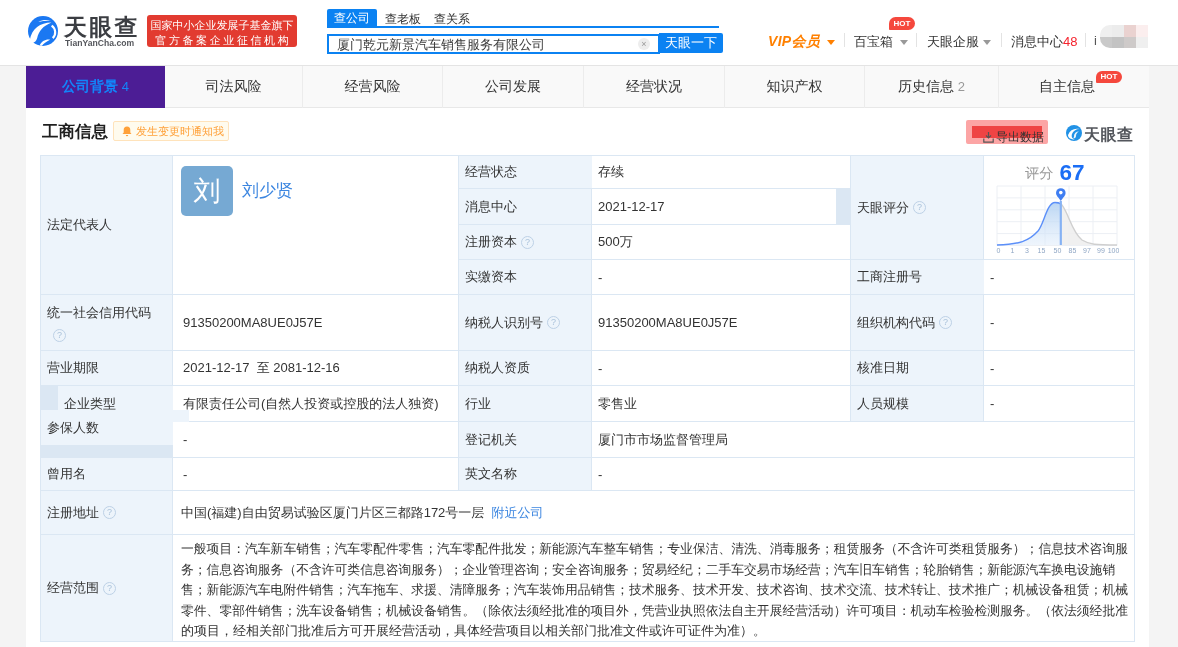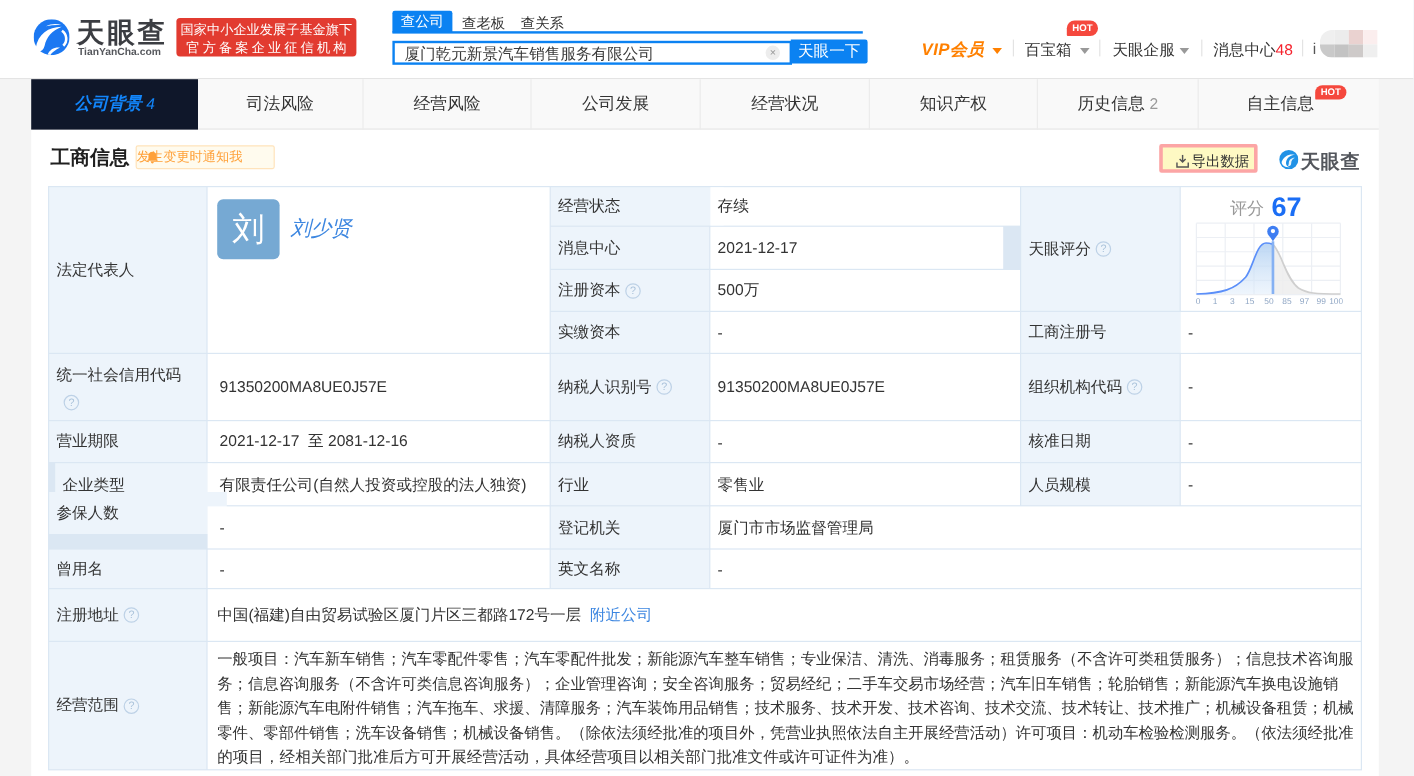--- a/index.html
+++ b/index.html
@@ -27,29 +27,29 @@
 .caret { position:absolute; top:40px; width:0; height:0; border-left:4px solid transparent; border-right:4px solid transparent; border-top:5px solid #999; }
 .mdiv { position:absolute; top:33px; width:1px; height:14px; background:#e3e3e3; }
 #vip { left:768px; top:33px; font-size:14px; font-weight:bold; font-style:italic; color:#ff8000; letter-spacing:0.3px; }
 #hot1 { position:absolute; left:889px; top:17px; width:26px; height:13px; background:#f5483d; border-radius:7px 7px 7px 1px; color:#fff; font-size:8px; font-weight:bold; text-align:center; line-height:13px; }
 #mask { position:absolute; left:1100px; top:25px; width:48px; height:23px; border-radius:10px 0 0 10px; overflow:hidden; }
 #mask .r { height:11.5px; display:flex; }
 #mask .r div { width:12px; height:11.5px; }
 
 #navbar { position:absolute; left:26px; top:66px; width:1123px; height:42px; background:#f9f9f9; border-bottom:1px solid #e8e8e8; }
 .ntab { position:absolute; top:0; height:42px; line-height:41px; text-align:center; font-size:14px; color:#333; border-right:1px solid #ececec; }
-#ntab1 { background:#0f172a; color:#1285fa; font-weight:bold; border-right:none;font-style:italic; }
+#ntab1 { background:#4c1d95; color:#1285fa; font-weight:bold; border-right:none; }
 #hot2 { position:absolute; left:1070px; top:5px; width:26px; height:12px; background:#f5483d; border-radius:6px 6px 6px 1px; color:#fff; font-size:8px; font-weight:bold; text-align:center; line-height:12px; }
 
 #pagebg { position:absolute; left:0; top:66px; width:1178px; height:581px; background:#f4f4f4; z-index:-2; }
 #whitebg { position:absolute; left:26px; top:108px; width:1123px; height:539px; background:#fff; z-index:-1; }
 
 #secttl { position:absolute; left:42px; top:121px; font-size:16.5px; font-weight:bold; color:#1f1f1f; }
 #notify { position:absolute; left:113px; top:121px; width:116px; height:20px; background:#fffbee; border:1px solid #ffe3bb; border-radius:2px; color:#ffa13a; font-size:11px; line-height:18px; white-space:nowrap; }
-#exportbtn { position:absolute; left:966px; top:120px; width:82px; height:24px; background:#fef9c3; border:3px solid #fca5a5; border-radius:2px; font-size:12px; color:#333; line-height:22px; text-align:left; white-space:nowrap; }
+#exportbtn { position:absolute; left:966px; top:120px; width:82px; height:24px; background:#ef4444; border:6px solid #fca5a5; border-radius:2px; font-size:12px; color:#333; line-height:22px; text-align:left; white-space:nowrap; }
 #wmicon { position:absolute; left:1066px; top:125px; width:16px; height:16px; }
 #wmtxt { position:absolute; left:1084px; top:125px; font-size:16px; font-weight:bold; color:#53565c; letter-spacing:0.5px; }
 
 #tbl { position:absolute; left:40px; top:155px; width:1095px; height:487px; background:#dbe7f3; }
 .cell { position:absolute; background:#fff; font-size:13px; color:#333; display:flex; align-items:center; padding-left:6px; }
 .lbl { background:#edf4fb; }
 .q { display:inline-block; width:13px; height:13px; border:1px solid #bdd1e6; border-radius:50%; color:#aac2da; font-size:9px; line-height:11px; text-align:center; margin-left:4px; flex:none; }
 a.lk { color:#3c86e0; text-decoration:none; }
 </style>
 </head>
@@ -118,37 +118,37 @@
   <div class="ntab" style="left:699px; width:140px;">知识产权</div>
   <div class="ntab" style="left:839px; width:134px;">历史信息 <span style="color:#999;font-size:13px;">2</span></div>
   <div class="ntab" style="left:973px; width:136px; border-right:none;">自主信息</div>
   <div id="hot2">HOT</div>
 </div>
 
 <div id="secttl">工商信息</div>
 <div id="notify"><svg style="position:absolute;left:8px;top:4px;" width="10" height="11" viewBox="0 0 10 11">
       <path d="M5 0.5 C7.2 0.5 8.3 2 8.3 4 L8.3 6.5 L9.5 8 L0.5 8 L1.7 6.5 L1.7 4 C1.7 2 2.8 0.5 5 0.5 Z" fill="#ffa13a"></path>
       <path d="M3.8 9 a1.2 1.2 0 0 0 2.4 0 Z" fill="#ffa13a"></path>
-    </svg><span style="">发生变更时通知我</span></div>
+    </svg><span style="margin-left:22px;">发生变更时通知我</span></div>
 <div id="exportbtn"><svg style="position:absolute;left:11px;top:6px;" width="11" height="11" viewBox="0 0 11 11">
       <path d="M5.5 0 L5.5 5.5 M3 3.5 L5.5 6 L8 3.5" stroke="#555" stroke-width="1.2" fill="none"></path>
       <path d="M0.8 6.5 L0.8 10.2 L10.2 10.2 L10.2 6.5" stroke="#555" stroke-width="1.2" fill="none"></path>
     </svg><span style="margin-left:24px;">导出数据</span></div>
 <svg id="wmicon" viewBox="0 0 32 32">
   <circle cx="16" cy="16" r="16" fill="#2192e6"></circle>
   <path d="M4 20 C8 10 16 6 27 8 C20 8 14 12 12 18 C10 24 13 28 18 29 C10 29 4 26 4 20 Z" fill="#fff"></path>
   <path d="M16 22 C16 17 20 13 26 13 C22 15 20 18 20 22 C20 25 18 27 15 27 C15 25 16 24 16 22 Z" fill="#fff" opacity="0.9"></path>
 </svg>
 <div id="wmtxt">天眼查</div>
 
 <div id="tbl">
   <div class="cell lbl" style="left:1px;top:1px;width:131px;height:138px;">法定代表人</div>
   <div class="cell" style="left:133px;top:1px;width:285px;height:138px;align-items:flex-start;">
     <div style="position:absolute;left:8px;top:10px;width:52px;height:50px;background:#76a9d3;border-radius:5px;color:#fff;font-size:27px;text-align:center;line-height:50px;">刘</div>
-    <div style="position:absolute;left:69px;top:23px;font-size:17px;color:#3c86e0;font-style:italic;">刘少贤</div>
+    <div style="position:absolute;left:69px;top:23px;font-size:17px;color:#3c86e0;">刘少贤</div>
   </div>
   <div class="cell lbl" style="left:419px;top:1px;width:144px;height:32px;">经营状态</div>
   <div class="cell" style="left:552px;top:1px;width:258px;height:32px;">存续</div>
   <div class="cell lbl" style="left:811px;top:1px;width:132px;height:103px;">天眼评分 <span class="q">?</span></div>
   <div class="cell" style="left:944px;top:1px;width:150px;height:103px;padding:0;display:block;" id="scorecell">
     <div style="position:absolute;left:41px;top:8px;font-size:14.2px;color:#999;">评分</div>
     <div style="position:absolute;left:75.5px;top:3.5px;font-size:22.5px;font-weight:bold;color:#1b6ef5;">67</div>
     <svg style="position:absolute;left:10px;top:28px;" width="125" height="72" viewBox="0 0 125 72">
       <defs>
         <linearGradient id="bluefill" x1="0" y1="0" x2="0" y2="1">
@@ -214,21 +214,21 @@
   <div class="cell lbl" style="left:419px;top:140px;width:132px;height:55px;">纳税人识别号 <span class="q">?</span></div>
   <div class="cell" style="left:552px;top:140px;width:258px;height:55px;">91350200MA8UE0J57E</div>
   <div class="cell lbl" style="left:811px;top:140px;width:132px;height:55px;">组织机构代码 <span class="q">?</span></div>
   <div class="cell" style="left:944px;top:140px;width:150px;height:55px;">-</div>
   <div class="cell lbl" style="left:1px;top:196px;width:131px;height:34px;">营业期限</div>
   <div class="cell" style="left:133px;top:196px;width:285px;height:34px;padding-left:10px;">2021-12-17&nbsp; 至 2081-12-16</div>
   <div class="cell lbl" style="left:419px;top:196px;width:132px;height:34px;">纳税人资质</div>
   <div class="cell" style="left:552px;top:196px;width:258px;height:34px;">-</div>
   <div class="cell lbl" style="left:811px;top:196px;width:132px;height:34px;">核准日期</div>
   <div class="cell" style="left:944px;top:196px;width:150px;height:34px;">-</div>
-  <div class="cell lbl" style="left:6px;top:231px;width:131px;height:35px;font-family:Liberation Mono, monospace;">企业类型</div>
+  <div class="cell lbl" style="left:18px;top:231px;width:131px;height:35px;font-family:Liberation Mono, monospace;">企业类型</div>
   <div class="cell" style="left:133px;top:231px;width:285px;height:35px;padding-left:10px;">有限责任公司(自然人投资或控股的法人独资)</div>
   <div class="cell lbl" style="left:419px;top:231px;width:132px;height:35px;">行业</div>
   <div class="cell" style="left:552px;top:231px;width:258px;height:35px;">零售业</div>
   <div class="cell lbl" style="left:811px;top:231px;width:132px;height:35px;">人员规模</div>
   <div class="cell" style="left:944px;top:231px;width:150px;height:35px;">-</div>
   <div class="cell lbl" style="left:1px;top:255px;width:148px;height:35px;">参保人数</div>
   <div class="cell" style="left:133px;top:267px;width:285px;height:35px;padding-left:10px;">-</div>
   <div class="cell lbl" style="left:419px;top:267px;width:132px;height:35px;">登记机关</div>
   <div class="cell" style="left:552px;top:267px;width:542px;height:35px;">厦门市市场监督管理局</div>
   <div class="cell lbl" style="left:1px;top:303px;width:131px;height:32px;">曾用名</div>

